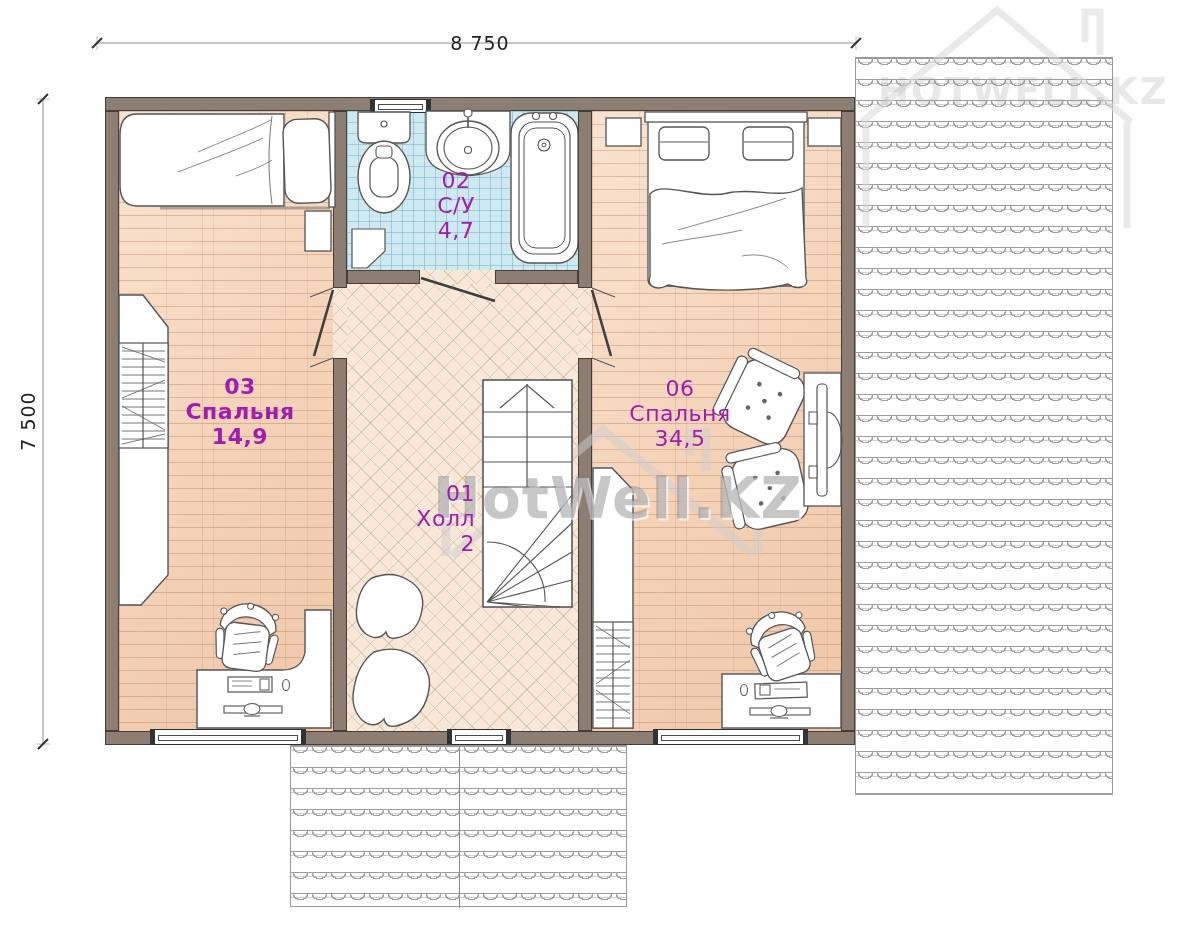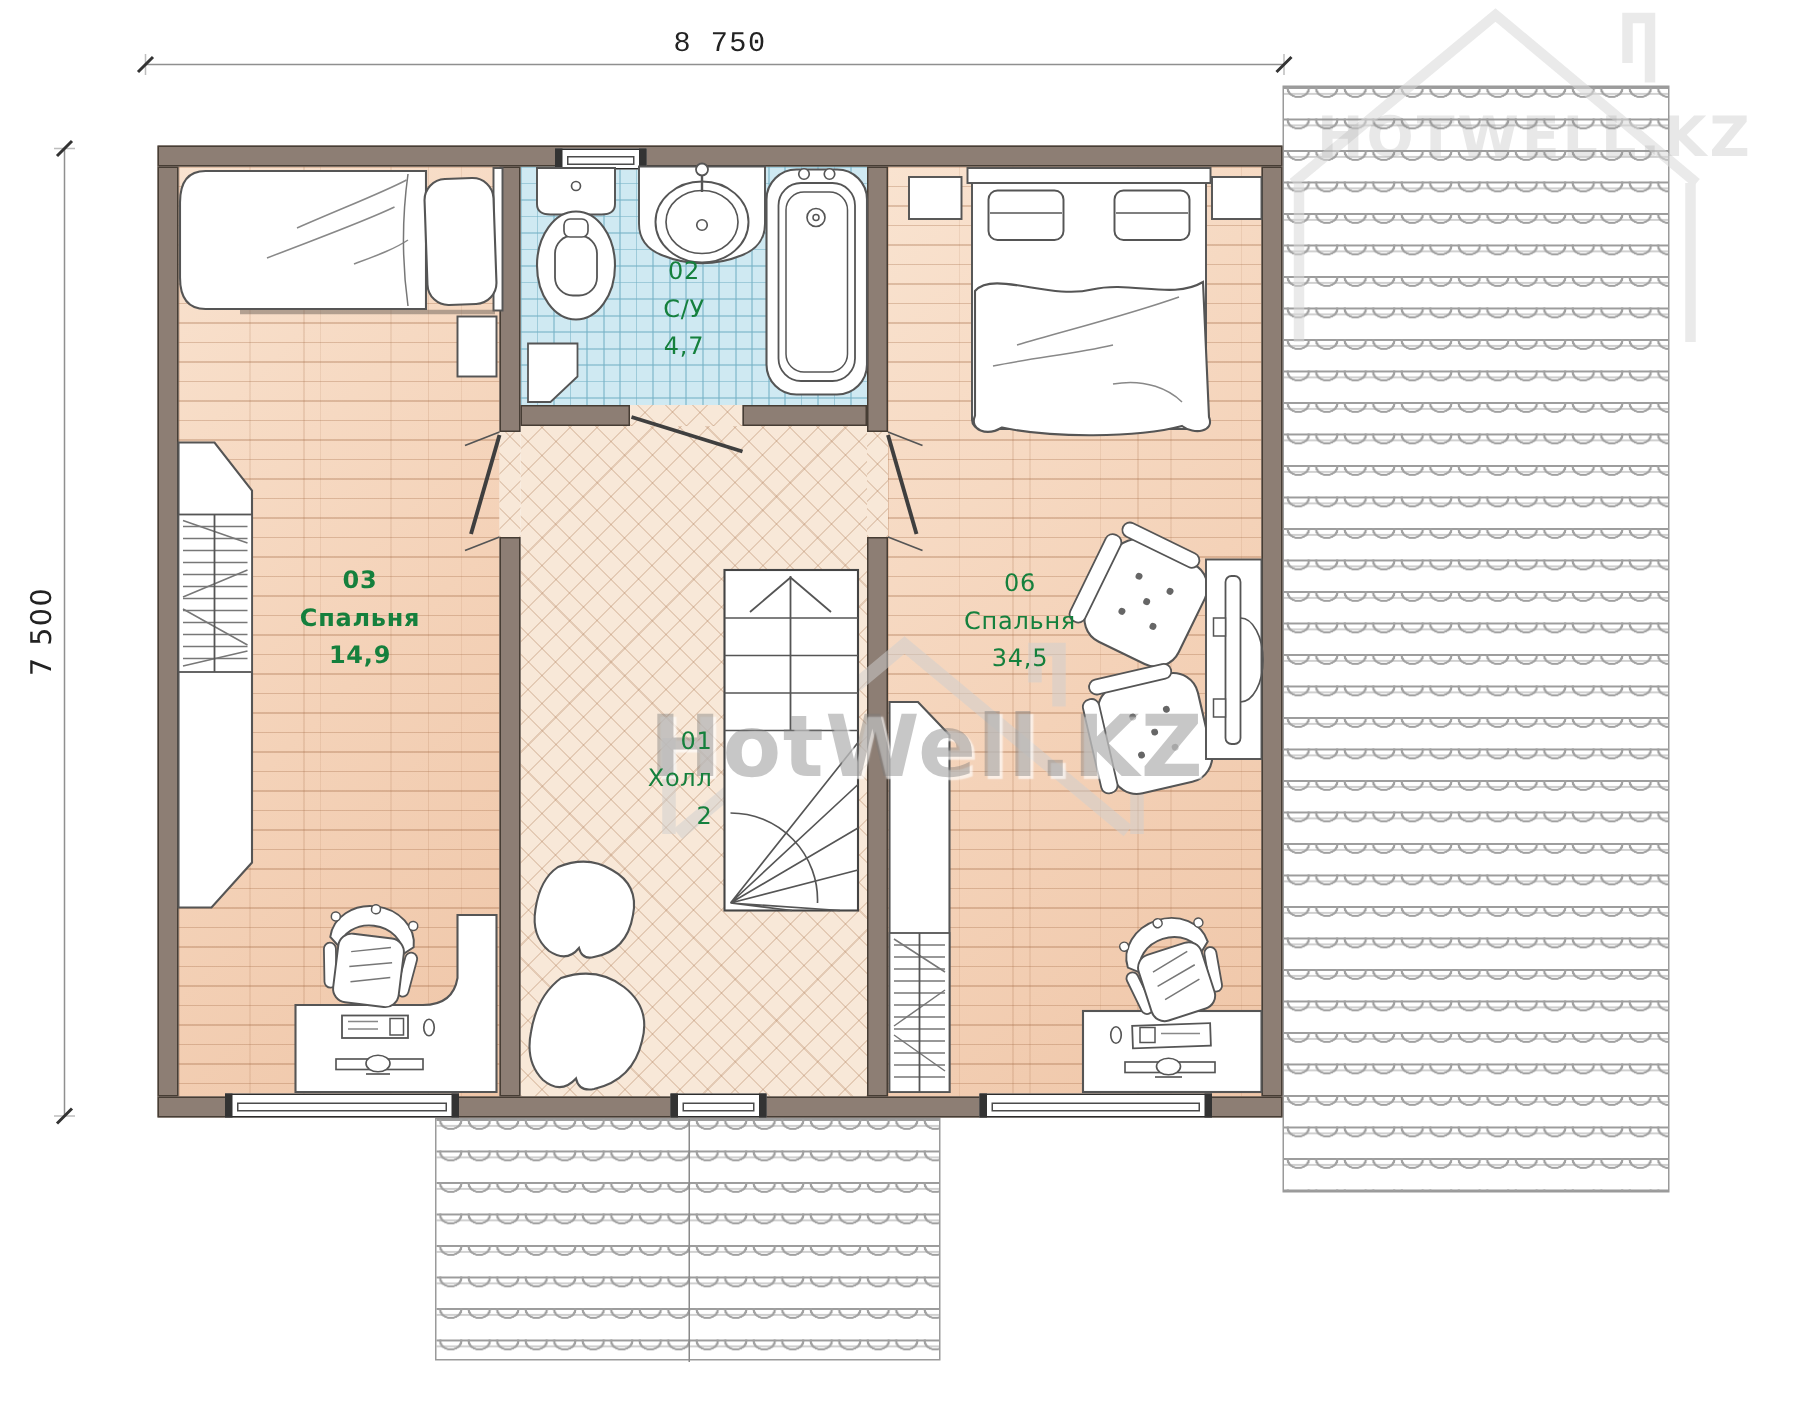--- a/index.html
+++ b/index.html
@@ -34,21 +34,21 @@
     background-size:19px 21px,100% 21px;}
 
   
   .window{position:absolute;box-sizing:border-box;background:#fff;border:1px solid #2c2c2c;}
   .window::before,.window::after{content:"";position:absolute;top:-1px;bottom:-1px;width:5px;background:#333;}
   .window::before{left:-1px;} .window::after{right:-1px;}
   .window .sash{position:absolute;left:7px;right:7px;top:50%;height:4px;margin-top:-2px;
                 background:#fff;border:1px solid #4a4a4a;}
 
   
-  .room-label{position:absolute;text-align:center;color:#15803d;font-size:16px;line-height:25px;letter-spacing:.5px;}
+  .room-label{position:absolute;text-align:center;color:#a21caf;font-size:22px;line-height:25px;letter-spacing:.5px;}
   .dim-text{position:absolute;color:#222;font-size:19px;letter-spacing:1px;text-align:center;}
 
   
   .wm-center{position:absolute;left:433px;top:465px;width:340px;text-align:center;
     font-size:57px;font-weight:bold;color:rgba(122,122,122,.42);letter-spacing:1px;
     text-shadow:2px 2px 1px rgba(255,255,255,.65);}
   .wm-tr{position:absolute;left:878px;top:70px;width:260px;text-align:center;
     font-size:37px;font-weight:bold;color:rgba(150,150,150,.22);letter-spacing:2px;}
 </style>
 </head>
@@ -291,16 +291,16 @@
     <div>06</div>
     <div>Спальня</div>
     <div>34,5</div>
   </div>
   <div class="room-label" style="left:365px;top:481px;width:110px;text-align:right;">
     <div>01</div>
     <div>Холл</div>
     <div>2</div>
   </div>
 
-  <div class="dim-text" style="left:400px;top:18px;width:160px;font-family:Liberation Mono, monospace;">8 750</div>
+  <div class="dim-text" style="left:400px;top:32px;width:160px;">8 750</div>
   <div class="dim-text" style="left:-22px;top:410px;width:100px;transform:rotate(-90deg);">7 500</div>
 
 </div>
 
 </body></html>

